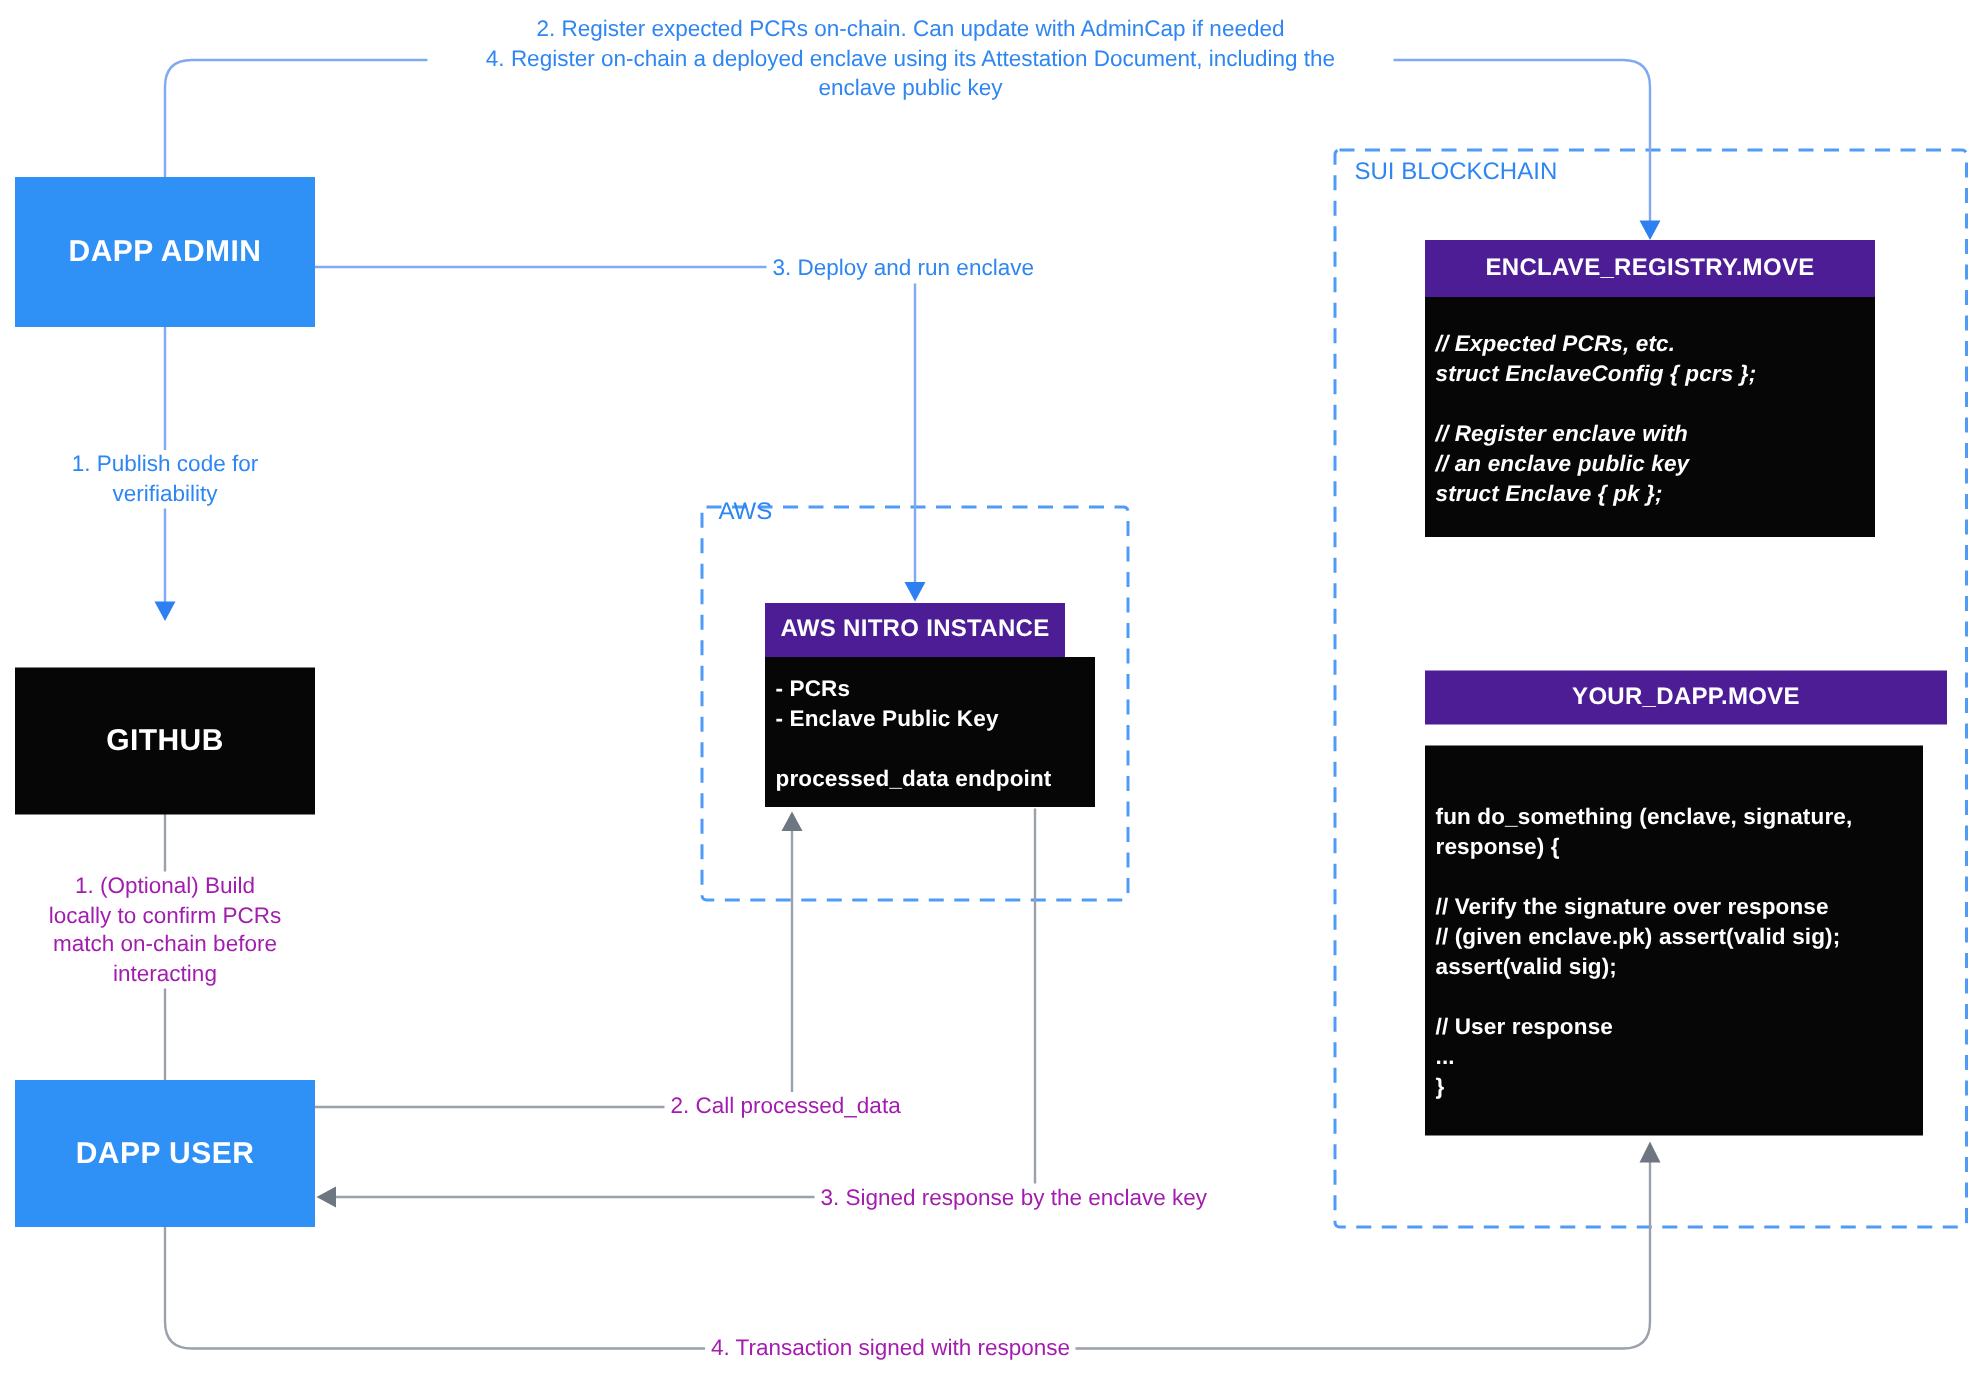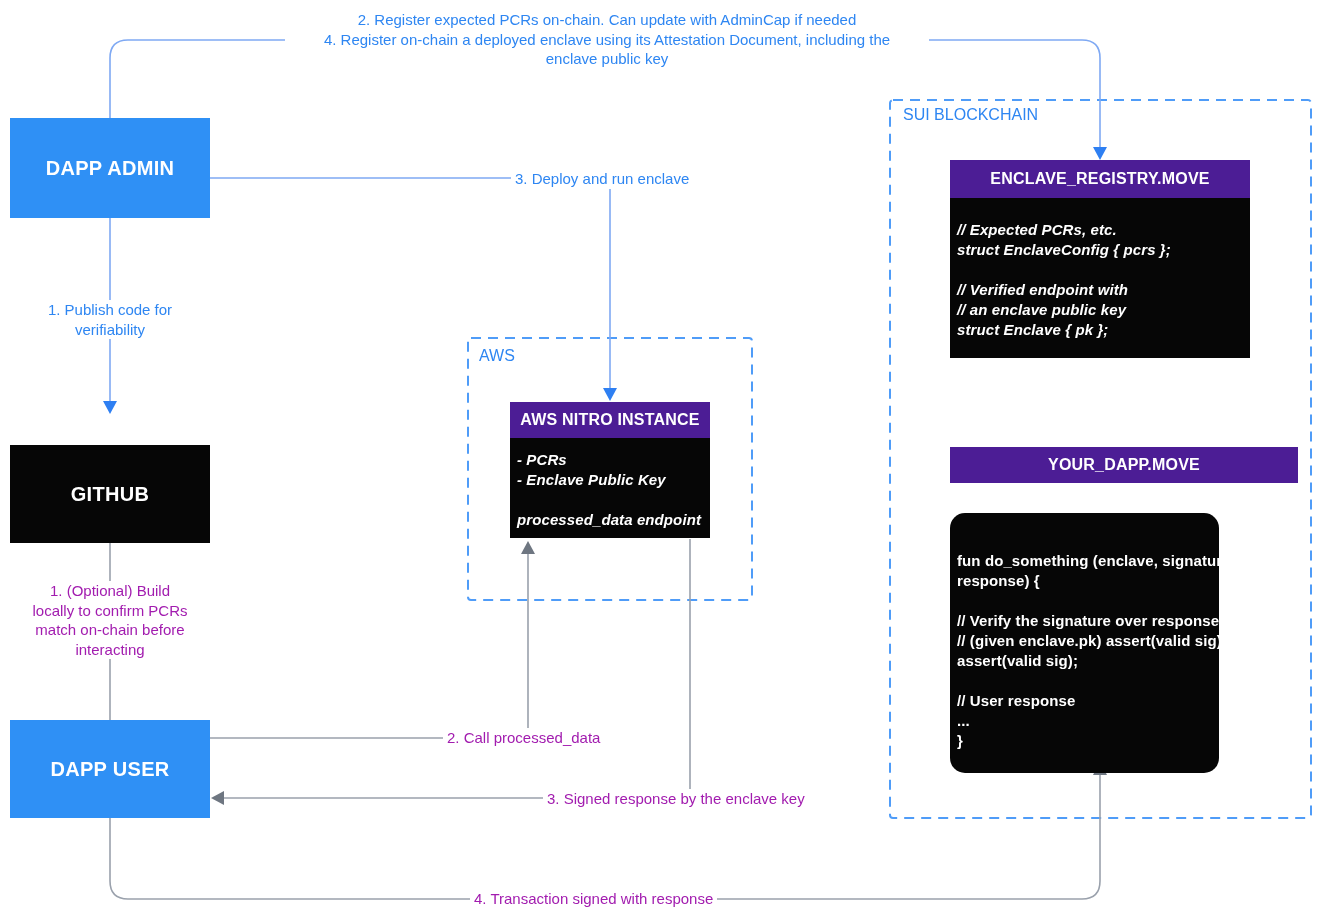--- a/index.html
+++ b/index.html
@@ -57,53 +57,53 @@
     <polygon points="1093,147 1107,147 1100,160" fill="#2E7FF2"></polygon>
     <polygon points="603,388 617,388 610,401" fill="#2E7FF2"></polygon>
     <polygon points="103,401 117,401 110,414" fill="#2E7FF2"></polygon>
 
     <polygon points="103,535 117,535 110,521" fill="#6E7681"></polygon>
     <polygon points="521,554 535,554 528,541" fill="#6E7681"></polygon>
     <polygon points="224,791 224,805 211,798" fill="#6E7681"></polygon>
     <polygon points="1093,775 1107,775 1100,761" fill="#6E7681"></polygon>
   </svg>
 
-  <div class="zone-label" style="left:479px;top:347px;text-align:right;">AWS</div>
+  <div class="zone-label" style="left:479px;top:333px;text-align:right;">AWS</div>
   <div class="zone-label" style="left:903px;top:106px;">SUI BLOCKCHAIN</div>
 
   <div class="node blue-fill" style="left:10px;top:118px;width:200px;height:100px;">
     <span>DAPP ADMIN</span>
   </div>
   <div class="node black-fill" style="left:10px;top:420px;width:200px;height:98px;">
     <span>GITHUB</span>
   </div>
   <div class="node blue-fill" style="left:10px;top:720px;width:200px;height:98px;">
     <span>DAPP USER</span>
   </div>
 
   <div class="card-header" style="left:510px;top:402px;width:200px;height:36px;">AWS NITRO INSTANCE</div>
-  <div class="card-body pad-nitro" style="left:510px;top:438px;width:200px;height:100px;box-sizing:border-box;font-style:italic;">
+  <div class="card-body pad-nitro" style="left:510px;top:438px;width:220px;height:100px;box-sizing:border-box;">
     <div class="code-line">- PCRs</div>
     <div class="code-line">- Enclave Public Key</div>
     <div class="code-line"></div>
     <div class="code-line">processed_data endpoint</div>
   </div>
 
   <div class="card-header" style="left:950px;top:160px;width:300px;height:38px;">ENCLAVE_REGISTRY.MOVE</div>
   <div class="card-body pad-registry" style="left:950px;top:198px;width:300px;height:160px;box-sizing:border-box;">
     <div class="code-line">// Expected PCRs, etc.</div>
     <div class="code-line">struct EnclaveConfig { pcrs };</div>
     <div class="code-line"></div>
-    <div class="code-line">// Verified endpoint with</div>
+    <div class="code-line">// Register enclave with</div>
     <div class="code-line">// an enclave public key</div>
     <div class="code-line">struct Enclave { pk };</div>
   </div>
 
   <div class="card-header" style="left:950px;top:447px;width:348px;height:36px;">YOUR_DAPP.MOVE</div>
-  <div class="card-body pad-yourdapp" style="left:950px;top:513px;width:269px;height:260px;box-sizing:border-box;border-radius:15px;">
+  <div class="card-body pad-yourdapp" style="left:950px;top:497px;width:332px;height:260px;box-sizing:border-box;">
     <div class="code-line">fun do_something (enclave, signature,</div>
     <div class="code-line">response) {</div>
     <div class="code-line"></div>
     <div class="code-line">// Verify the signature over response</div>
     <div class="code-line">// (given enclave.pk) assert(valid sig);</div>
     <div class="code-line">assert(valid sig);</div>
     <div class="code-line"></div>
     <div class="code-line">// User response</div>
     <div class="code-line">...</div>
     <div class="code-line">}</div>

